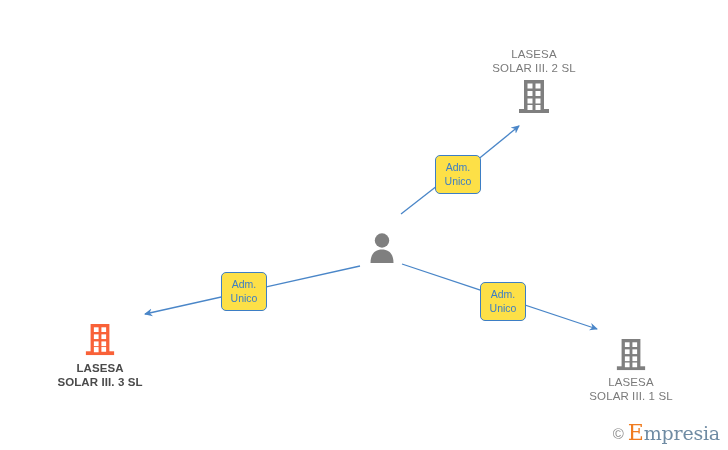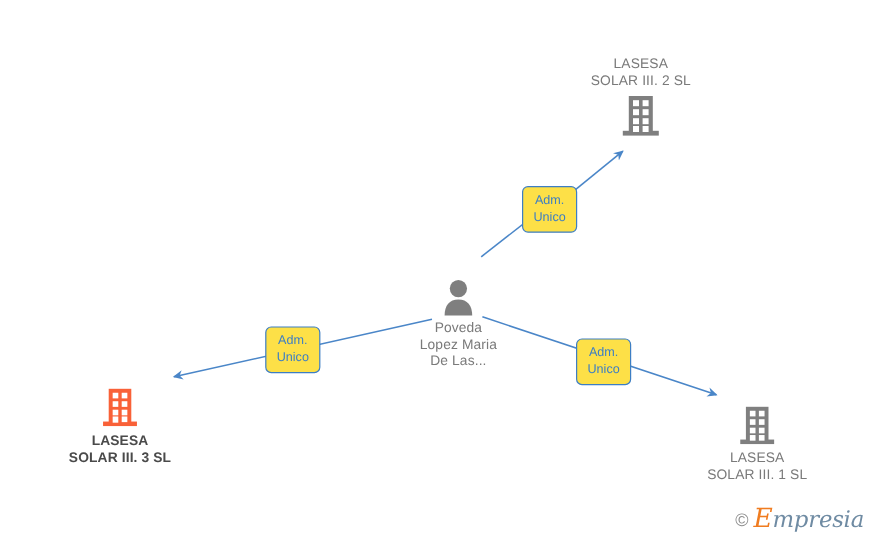--- a/index.html
+++ b/index.html
@@ -79,21 +79,20 @@
     gap: 4px;
     user-select: none;
   }
   #watermark .copy {
     font-size: 15px;
     color: #8d8d8d;
     line-height: 1;
   }
   #watermark .brand {
     font-family: "DejaVu Serif", serif;
-    font-style: italic;
     font-size: 19px;
     line-height: 1;
     color: #6f8ba3;
     letter-spacing: -0.2px;
   }
   #watermark .brand .cap {
     color: #f07c20;
     font-size: 22px;
   }
 </style>
@@ -132,23 +131,20 @@
       <rect x="10.5" y="26" width="5" height="5" fill="#ffffff"></rect>
       <rect x="18.5" y="26" width="5" height="5" fill="#ffffff"></rect>
     </svg>
   </div>
 
   <div class="node label-bottom" style="left:382px; top:232px;">
     <svg class="node-icon" width="30" height="32" viewBox="0 0 30 32">
       <circle cx="15" cy="8.5" r="7.2" fill="#7f7f7f"></circle>
       <path d="M15,17.5 C22.5,17.5 26.5,22.5 26.5,31 L3.5,31 C3.5,22.5 7.5,17.5 15,17.5 Z" fill="#7f7f7f"></path>
     </svg>
-    <div class="node-label">Poveda
-Lopez Maria
-De Las...</div>
   </div>
 
   <div class="node label-bottom" style="left:100px; top:322px;">
     <svg class="node-icon" width="32" height="36" viewBox="0 0 34 36">
       <rect x="7" y="1" width="20" height="30" fill="#f96138"></rect>
       <rect x="2" y="30" width="30" height="4" fill="#f96138"></rect>
       <rect x="10.5" y="4.5" width="5" height="5" fill="#ffffff"></rect>
       <rect x="18.5" y="4.5" width="5" height="5" fill="#ffffff"></rect>
       <rect x="10.5" y="12" width="5" height="5" fill="#ffffff"></rect>
       <rect x="18.5" y="12" width="5" height="5" fill="#ffffff"></rect>

